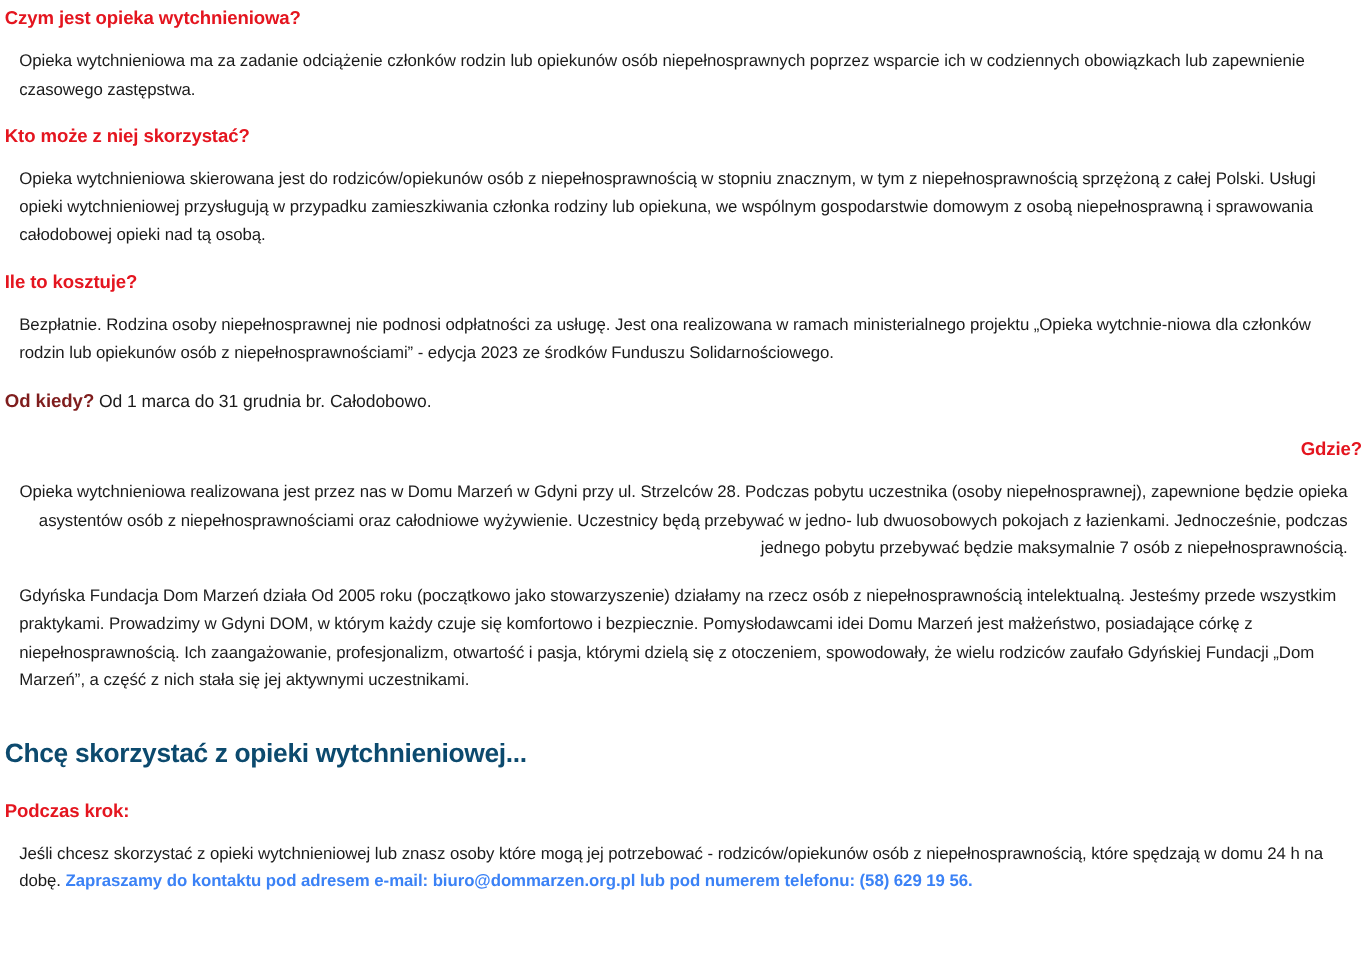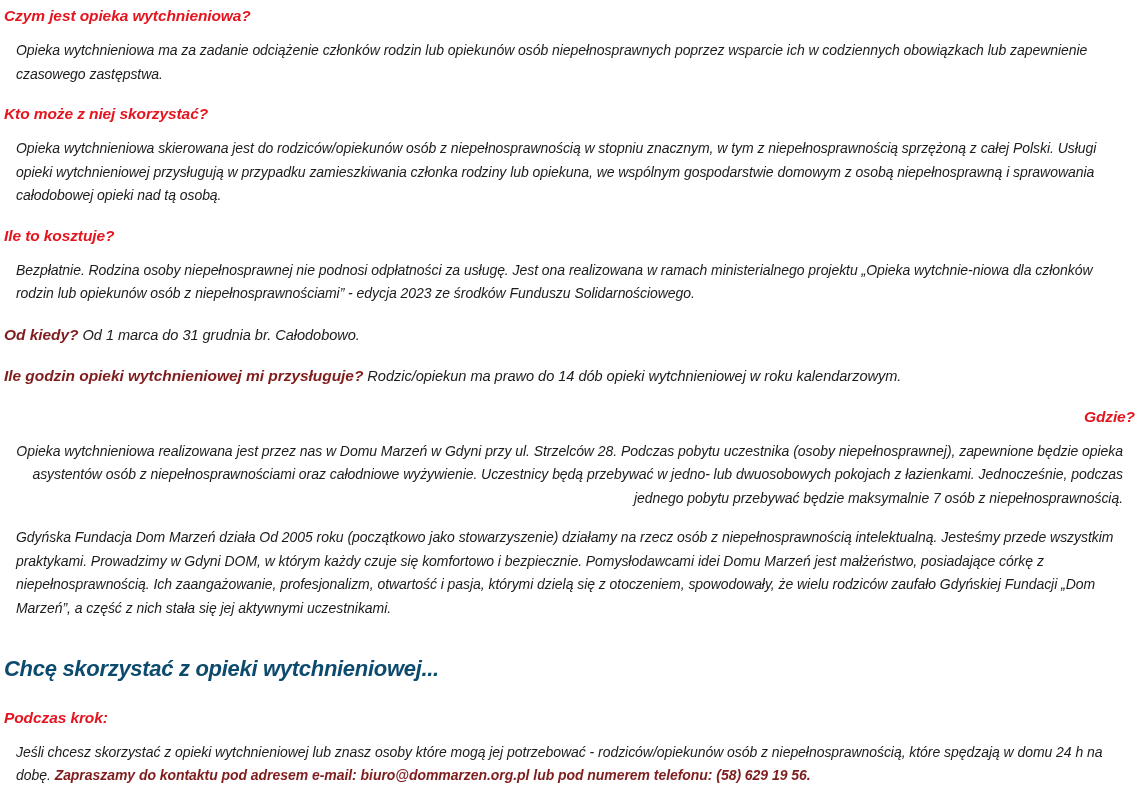--- a/index.html
+++ b/index.html
@@ -14,21 +14,20 @@
     font-family: "Liberation Sans", sans-serif;
     color: #1a1a1a;
     -webkit-font-smoothing: antialiased;
   }
   .page {
     position: relative;
     width: 909px;
     height: 806px;
     padding: 4px;
     box-sizing: border-box;
-    font-style: italic;
   }
   .content {
     position: absolute;
     left: 4px;
     top: 5px;
     width: 1131px;
   }
   .section {
     margin: 0 0 17px 0;
   }
@@ -65,21 +64,21 @@
   .big-head {
     font-size: 22px;
     font-weight: bold;
     color: #0c4a6e;
     line-height: 30px;
     margin: 0 0 4px 0;
     letter-spacing: -0.3px;
   }
   .spacer-lg { height: 22px; }
   .spacer-sm { height: 6px; }
-  b.strong { font-weight: bold; color: #7f1d1d; }
+  b.strong { font-weight: bold; color: #3b82f6; }
   .sec-gdzie { margin-bottom: 16px; text-align: right; }
   .sec-kim { margin-bottom: 10px; }
   .final-block .body-text { line-height: 22.5px; }
 </style>
 </head>
 <body>
 
 <div class="page">
   <div class="content">
 
@@ -95,23 +94,20 @@
 
     <div class="section">
       <div class="q-head">Ile to kosztuje?</div>
       <p class="body-text">Bezpłatnie. Rodzina osoby niepełnosprawnej nie podnosi odpłatności za usługę.  Jest ona realizowana w ramach ministerialnego projektu „Opieka wytchnie-niowa dla członków rodzin lub opiekunów osób z niepełnosprawnościami” - edycja 2023 ze środków Funduszu Solidarnościowego.</p>
     </div>
 
     <div class="inline-section">
       <span class="inline-q">Od kiedy?</span><span class="inline-a"> Od 1 marca do 31 grudnia br. Całodobowo.</span>
     </div>
 
-    <div class="inline-section">
-      <span class="inline-q">Ile godzin opieki wytchnieniowej mi przysługuje?</span><span class="inline-a"> Rodzic/opiekun ma prawo do 14 dób opieki wytchnieniowej w roku kalendarzowym.</span>
-    </div>
 
     <div class="section sec-gdzie">
       <div class="q-head">Gdzie?</div>
       <p class="body-text">Opieka wytchnieniowa realizowana jest przez nas w Domu Marzeń w Gdyni przy ul. Strzelców 28. Podczas pobytu uczestnika (osoby niepełnosprawnej), zapewnione będzie opieka asystentów osób z niepełnosprawnościami oraz całodniowe wyżywienie.  Uczestnicy będą przebywać w jedno- lub dwuosobowych pokojach z łazienkami. Jednocześnie, podczas jednego pobytu przebywać będzie maksymalnie 7 osób z niepełnosprawnością.</p>
     </div>
 
     <div class="section sec-kim">
       <p class="body-text">Gdyńska Fundacja Dom Marzeń działa Od 2005 roku (początkowo jako stowarzyszenie) działamy na rzecz osób z niepełnosprawnością intelektualną. Jesteśmy przede wszystkim praktykami. Prowadzimy w Gdyni  DOM, w którym każdy czuje się komfortowo i bezpiecznie. Pomysłodawcami idei Domu Marzeń jest małżeństwo, posiadające córkę  z niepełnosprawnością. Ich zaangażowanie, profesjonalizm, otwartość i pasja, którymi dzielą się z otoczeniem, spowodowały, że wielu rodziców zaufało Gdyńskiej Fundacji „Dom Marzeń”, a część z nich stała się jej aktywnymi uczestnikami.</p>
     </div>
 

